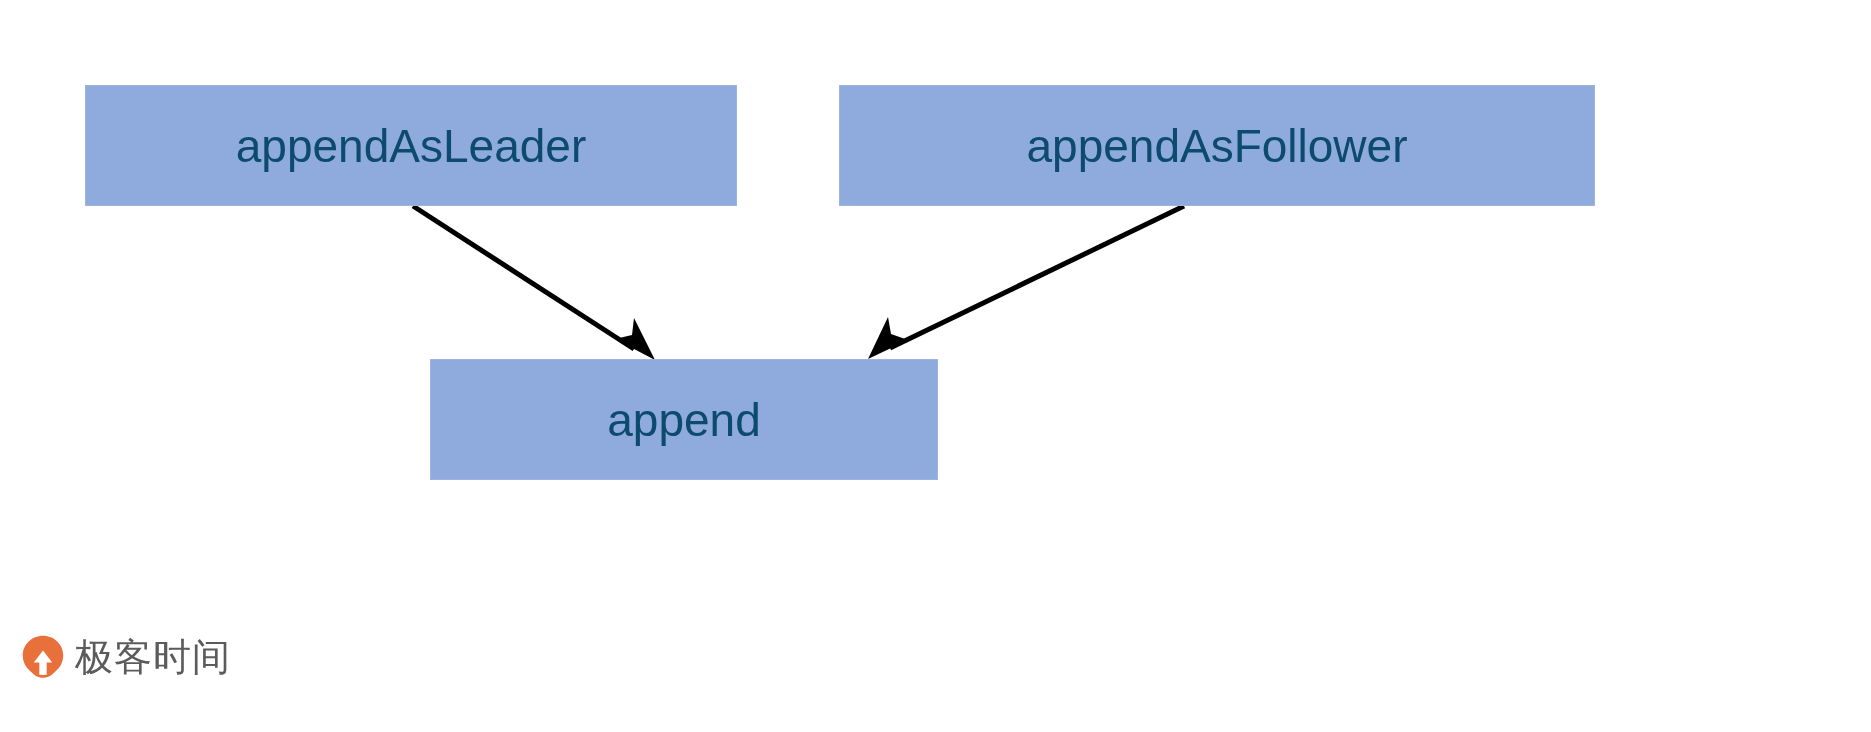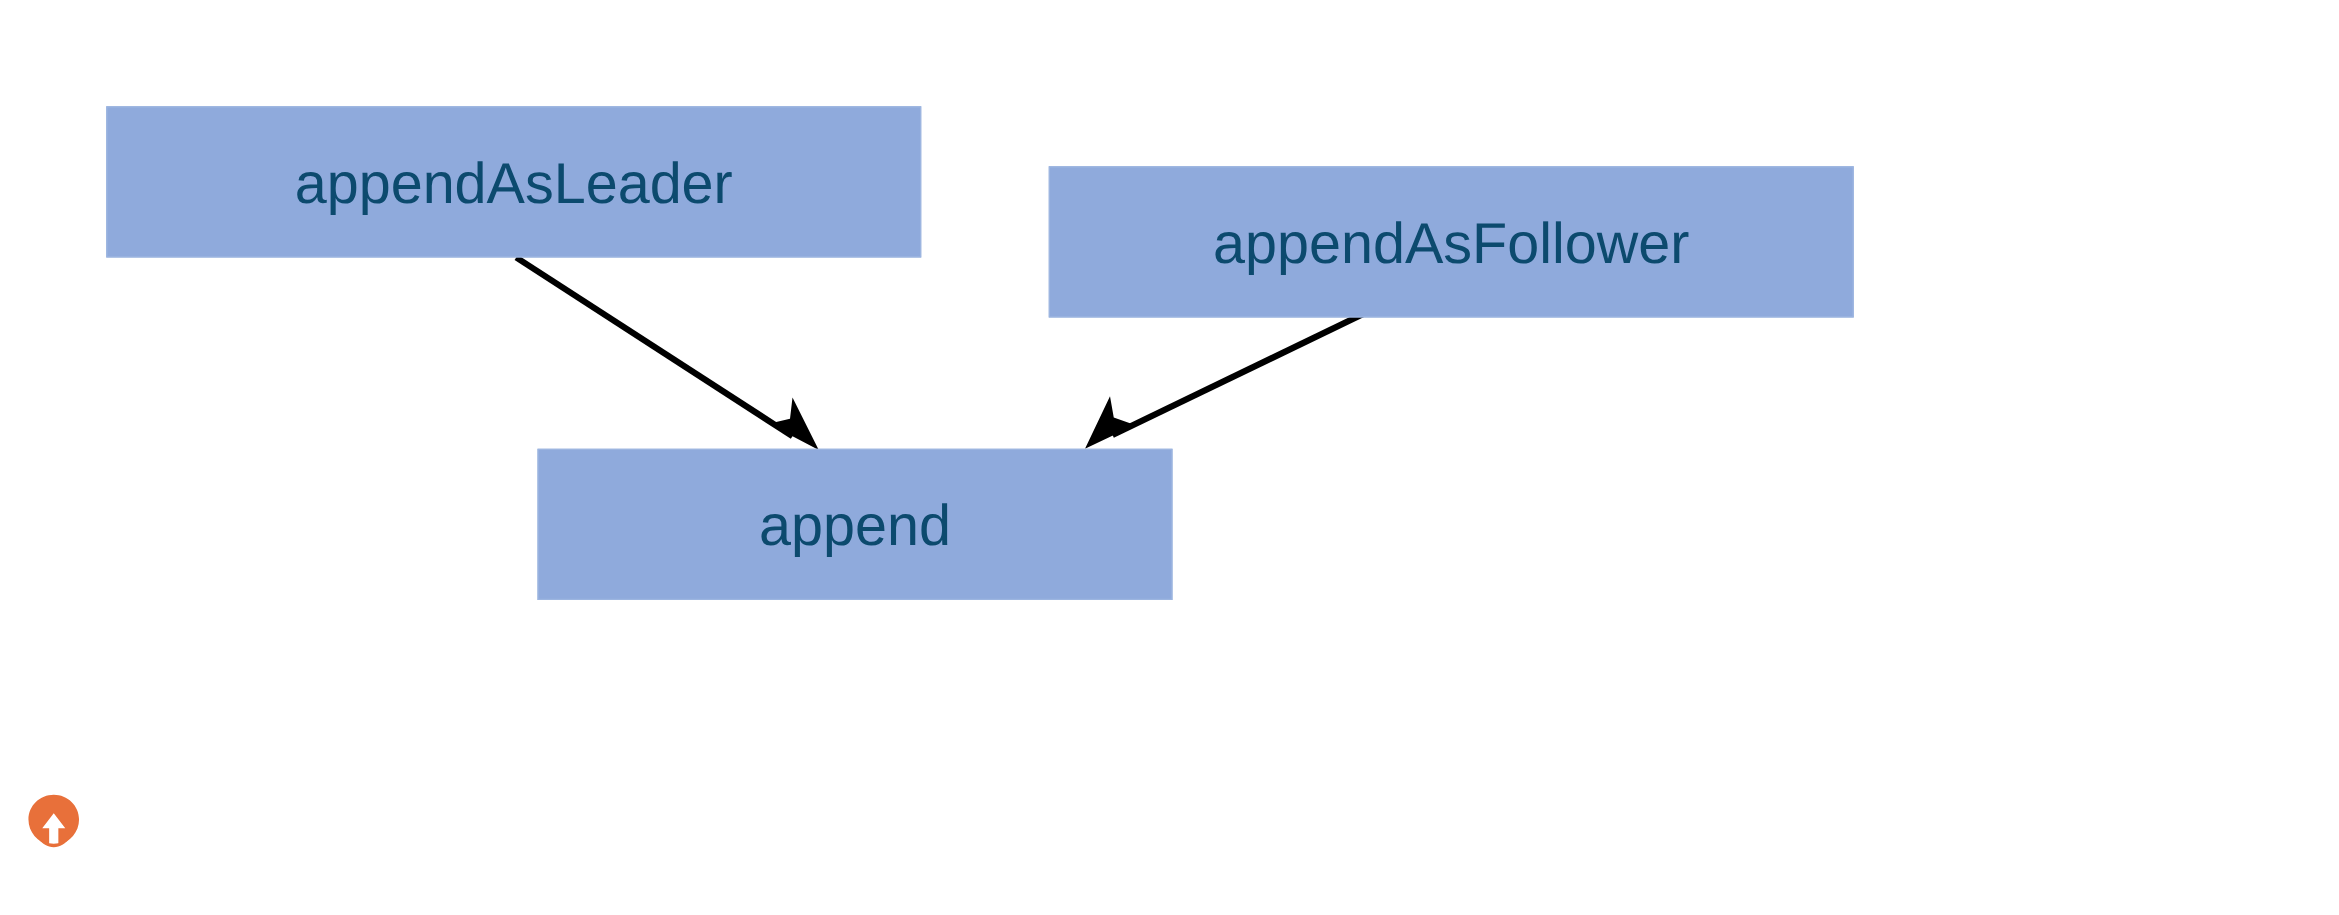--- a/index.html
+++ b/index.html
@@ -36,23 +36,22 @@
   }
   #box-append-as-leader {
     left: 85px;
     top: 85px;
     width: 652px;
     height: 121px;
   }
   #box-append-as-follower {
     left: 839px;
     top: 85px;
-    width: 644px;
+    width: 756px;
     height: 121px;
-    margin-top: 48px;
   }
   #box-append {
     left: 430px;
     top: 359px;
     width: 508px;
     height: 121px;
   }
   #box-append-as-leader .node-label,
   #box-append-as-follower .node-label {
     font-size: 46px;
@@ -119,15 +118,16 @@
 
   <div class="node-box" id="box-append">
     <span class="node-label">append</span>
   </div>
 
   <div id="watermark">
     <svg id="watermark-logo-icon" viewBox="0 0 100 100" xmlns="http://www.w3.org/2000/svg">
       <path d="M50 4 C74 4 94 23 94 47 C94 69 78 86 58 92 L58 62 L70 62 L50 36 L30 62 L42 62 L42 92 C22 86 6 69 6 47 C6 23 26 4 50 4 Z" fill="#E8703A"></path>
       <path d="M22 78 C30 90 39 95 50 95 C61 95 70 90 78 78 C70 86 61 89 50 89 C39 89 30 86 22 78 Z" fill="#E8703A"></path>
     </svg>
+    <span id="watermark-text">极客时间</span>
   </div>
 
 </div>
 
 </body></html>

